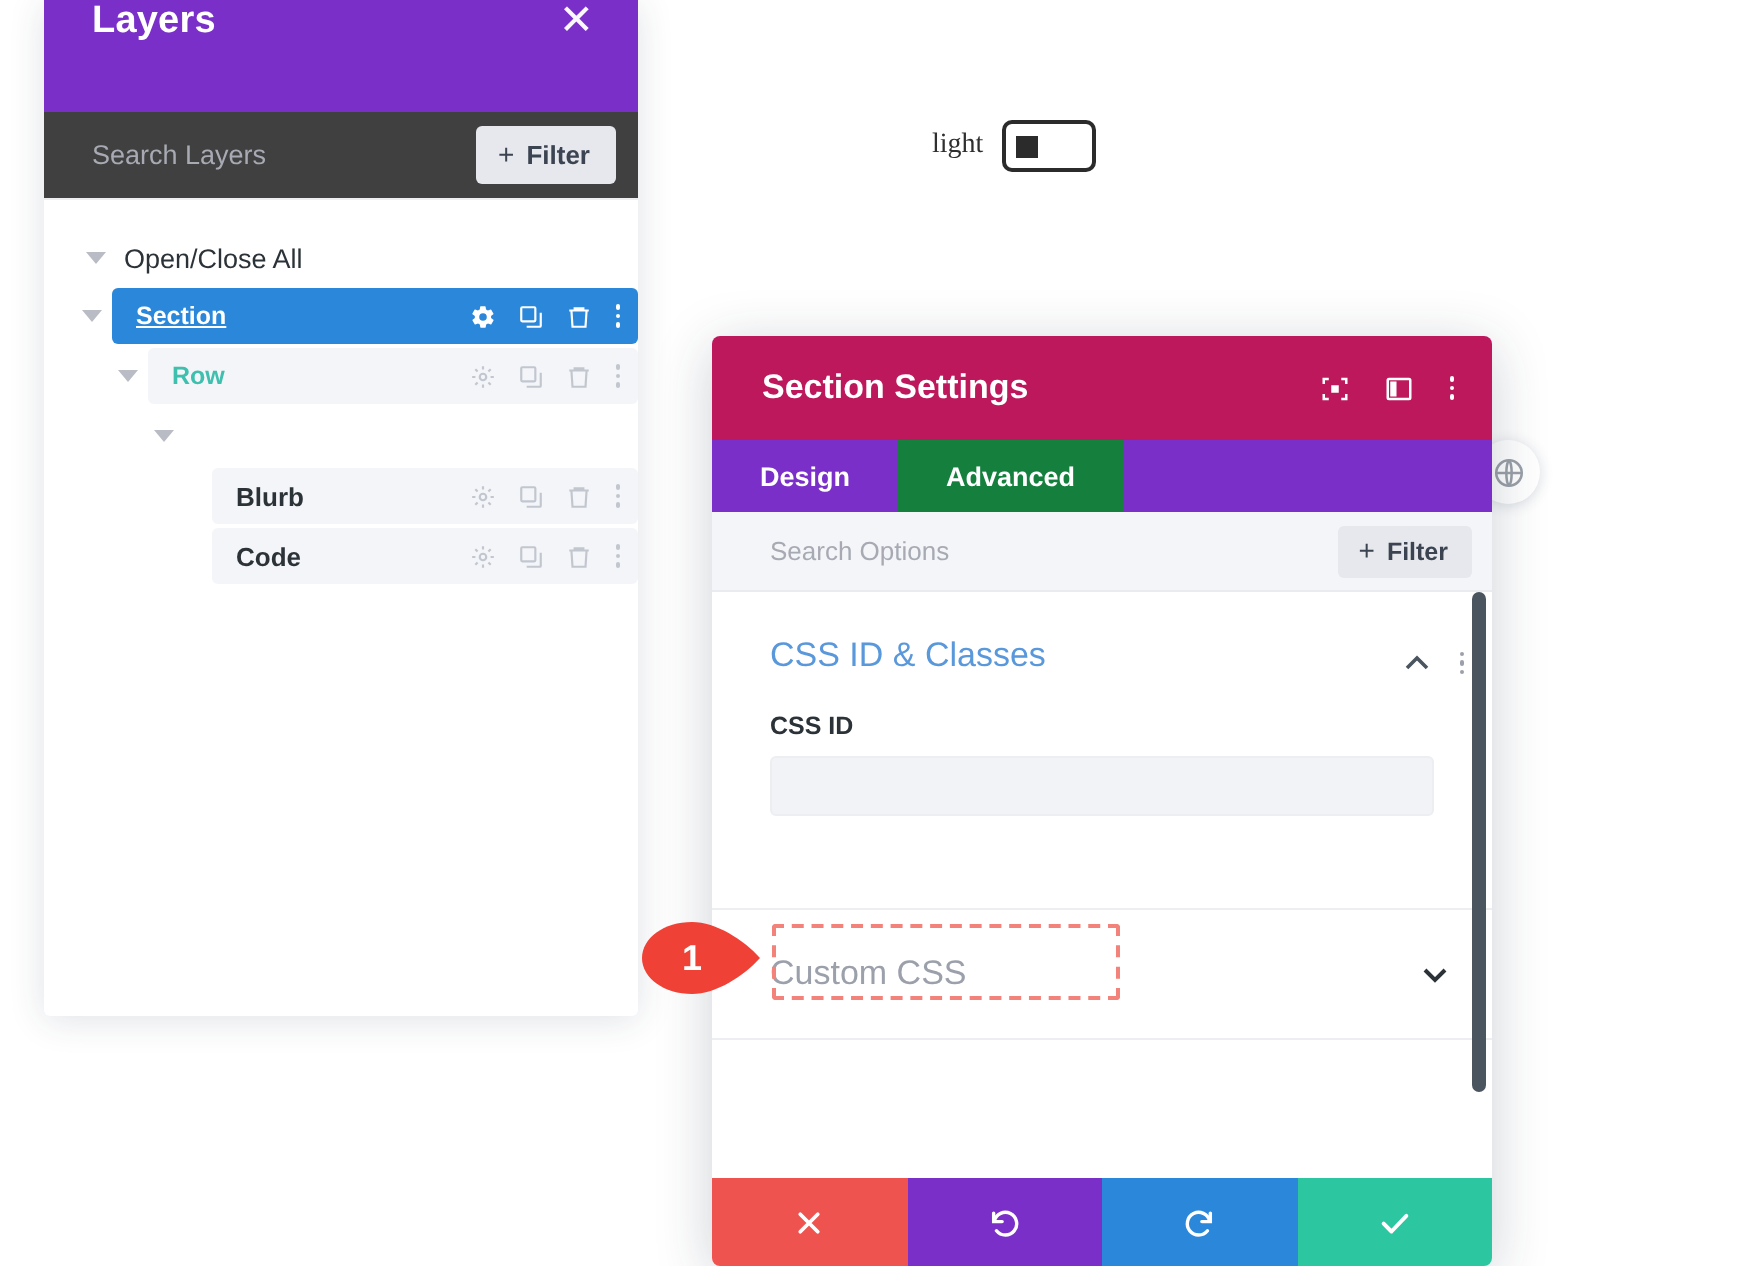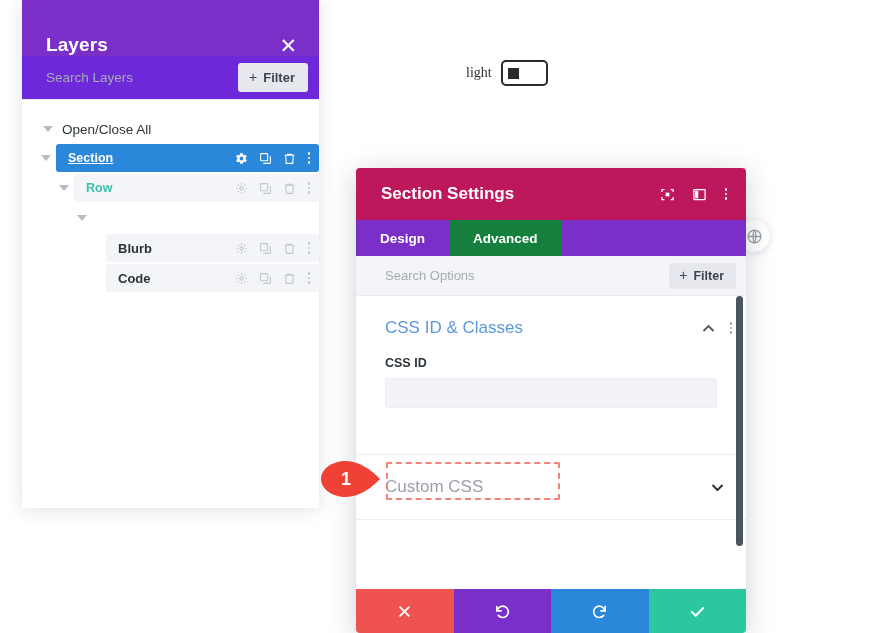--- a/index.html
+++ b/index.html
@@ -25,42 +25,42 @@
     height: 508px;
     background: #ffffff;
     box-shadow: 0 2px 18px rgba(35,50,80,0.14);
     border-radius: 0 0 3px 3px;
     overflow: hidden;
   }
   .layers-header {
     height: 56px;
     background: #7b2fc9;
     display: flex;
-    align-items: flex-end;
+    align-items: flex-start;
     justify-content: space-between;
     padding: 0 22px 0 24px;
     box-sizing: border-box;
   }
   .layers-title {
     color: #ffffff;
     font-size: 19px;
     font-weight: 700;
     letter-spacing: .1px;
   }
   .layers-close {
     color: #ffffff;
     font-size: 21px;
     line-height: 1;
     cursor: pointer;
     font-weight: 400;
     opacity: .97;
   }
   .layers-searchbar {
     height: 44px;
-    background: #6d28d9;
+    background: #404040;
     border-bottom: 1px solid #eceef2;
     display: flex;
     align-items: center;
     justify-content: space-between;
     padding: 0 11px 0 24px;
     box-sizing: border-box;
   }
   .search-placeholder {
     color: #a7aab3;
     font-size: 13.5px;
@@ -291,21 +291,21 @@
     position: relative;
     background: #ffffff;
     overflow: hidden;
   }
   .toggle-section {
     border-bottom: 1px solid #eceef2;
     padding: 0 0 26px 0;
   }
   .section-head {
     display: flex;
-    align-items: center;
+    align-items: flex-end;
     justify-content: space-between;
     padding: 22px 13px 10px 29px;
     gap: 20px;
   }
   .section-head .st {
     color: #5a98dc;
     font-size: 17px;
     font-weight: 400;
   }
   .section-head-tools {

